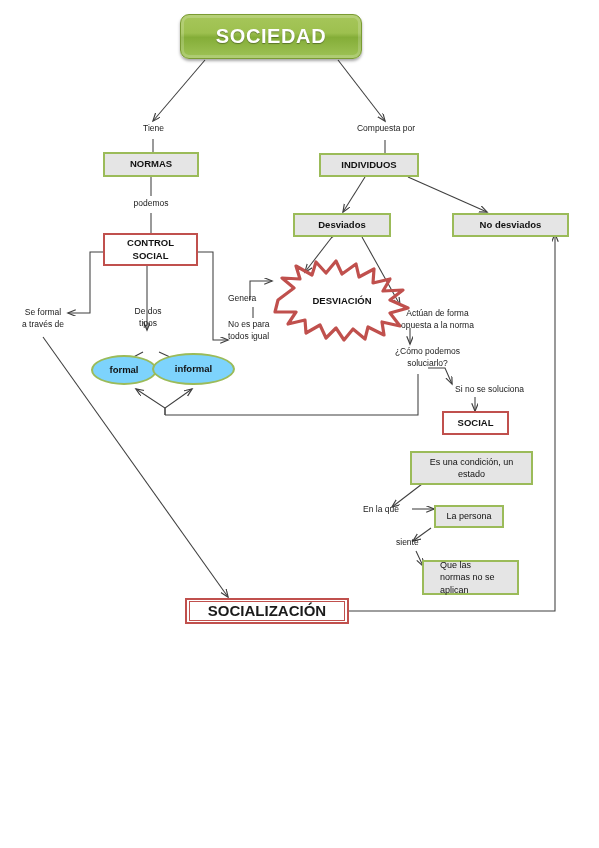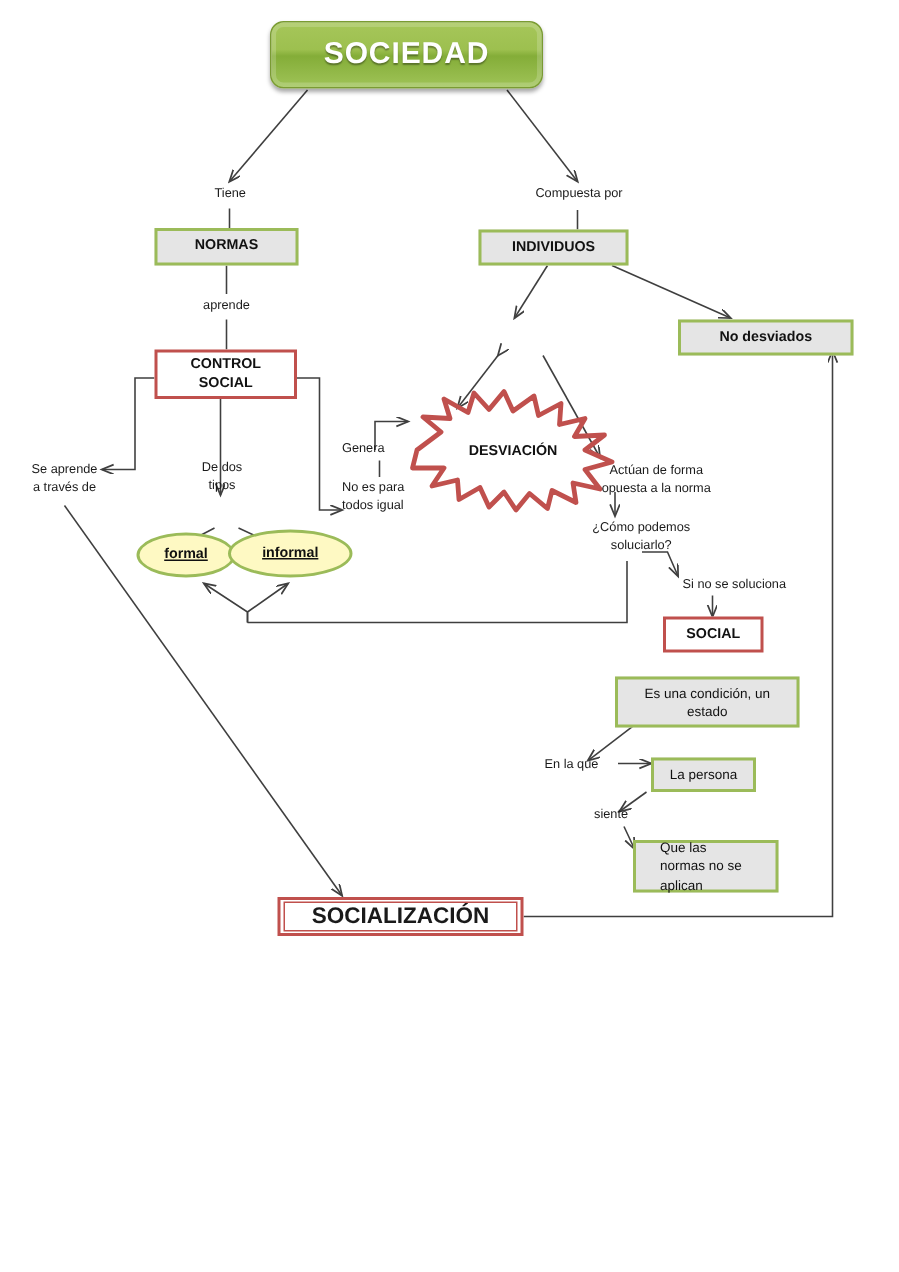--- a/index.html
+++ b/index.html
@@ -26,22 +26,22 @@
 
   
   .rbox{border:2px solid #c0504d;background:#ffffff;font-size:9.5px;font-weight:bold;color:#111;}
 
   
   .rbox-double{border:2px solid #c0504d;background:#fff;padding:2px;}
   .rbox-double > .inner{border:1px solid #c0504d;width:100%;height:100%;
         display:flex;align-items:center;justify-content:center;font-size:15px;font-weight:bold;}
 
   
-  .ellipse{border:2.5px solid #9bbb59;border-radius:50%;background:#fef9c3;
-           font-size:9.5px;font-weight:bold;color:#111;text-decoration:underline;}
+  .ellipse{border:2.5px solid #9bbb59;border-radius:50%;background:#7dd3fc;
+           font-size:9.5px;font-weight:bold;color:#111;}
 
   
   .lbl{position:absolute;font-size:8.5px;color:#1a1a1a;line-height:1.45;white-space:pre-line;}
   .lbl.c{text-align:center;}
 
   
   .star{position:absolute;left:268px;top:258px;width:148px;height:84px;}
   .star svg{width:100%;height:100%;display:block;}
   .star .star-label{position:absolute;left:0;top:0;width:148px;height:84px;
      display:flex;align-items:center;justify-content:center;
@@ -127,20 +127,23 @@
   </div>
 
   <div class="node gbox" style="left:103px;top:152px;width:96px;height:25px;">
     <span>NORMAS</span>
   </div>
 
   <div class="node gbox" style="left:319px;top:153px;width:100px;height:24px;">
     <span>INDIVIDUOS</span>
   </div>
 
+  <div class="node gbox" style="left:293px;top:213px;width:98px;height:24px;">
+    <span>Desviados</span>
+  </div>
 
   <div class="node gbox" style="left:452px;top:213px;width:117px;height:24px;">
     <span>No desviados</span>
   </div>
 
   <div class="node rbox" style="left:103px;top:233px;width:95px;height:33px;flex-direction:column;">
     <span>CONTROL</span>
     <span>SOCIAL</span>
   </div>
 
@@ -181,26 +184,26 @@
   <div class="node rbox-double" style="left:185px;top:598px;width:164px;height:26px;">
     <div class="inner">
       <span>SOCIALIZACIÓN</span>
     </div>
   </div>
 
   <div class="lbl c" style="left:131px;top:122px;width:45px;">Tiene</div>
 
   <div class="lbl c" style="left:340px;top:122px;width:92px;">Compuesta por</div>
 
-  <div class="lbl c" style="left:125px;top:197px;width:52px;">aprende</div>
+  <div class="lbl c" style="left:125px;top:197px;width:52px;">podemos</div>
 
   <div class="lbl c" style="left:122px;top:305px;width:52px;">De dos
 tipos</div>
 
-  <div class="lbl c" style="left:15px;top:306px;width:56px;">Se aprende
+  <div class="lbl c" style="left:15px;top:306px;width:56px;">Se formal
 a través de</div>
 
   <div class="lbl" style="left:228px;top:292px;width:45px;">Genera</div>
 
   <div class="lbl" style="left:228px;top:318px;width:60px;">No es para
 todos igual</div>
 
   <div class="lbl c" style="left:385px;top:307px;width:105px;">Actúan de forma
 opuesta a la norma</div>
 

